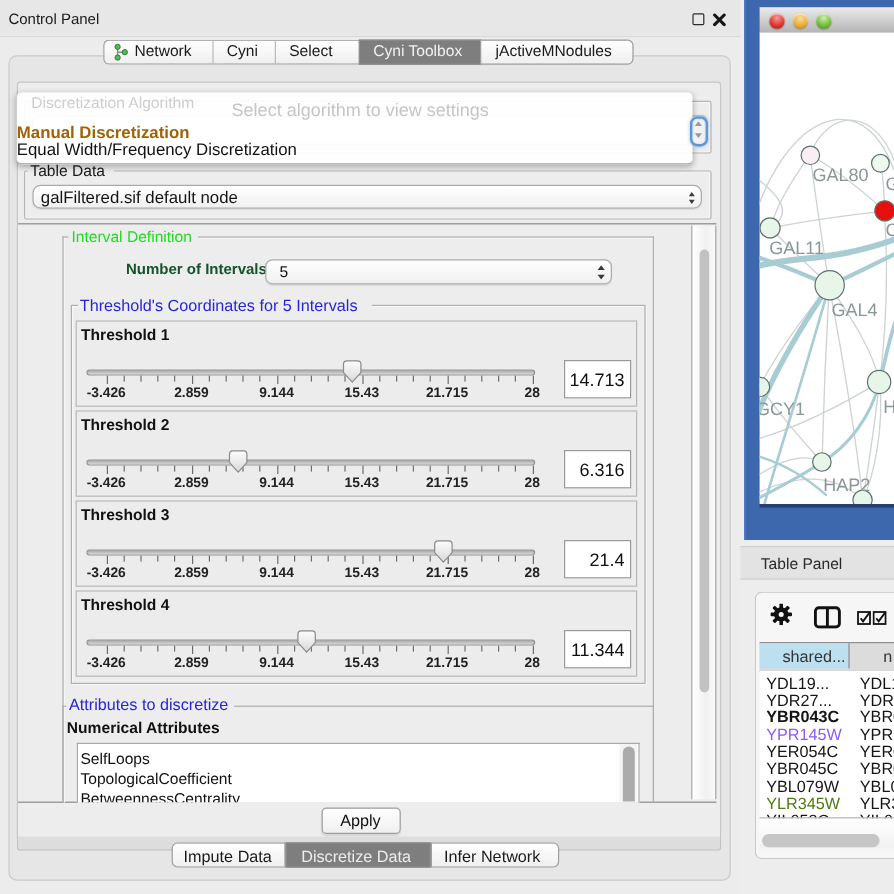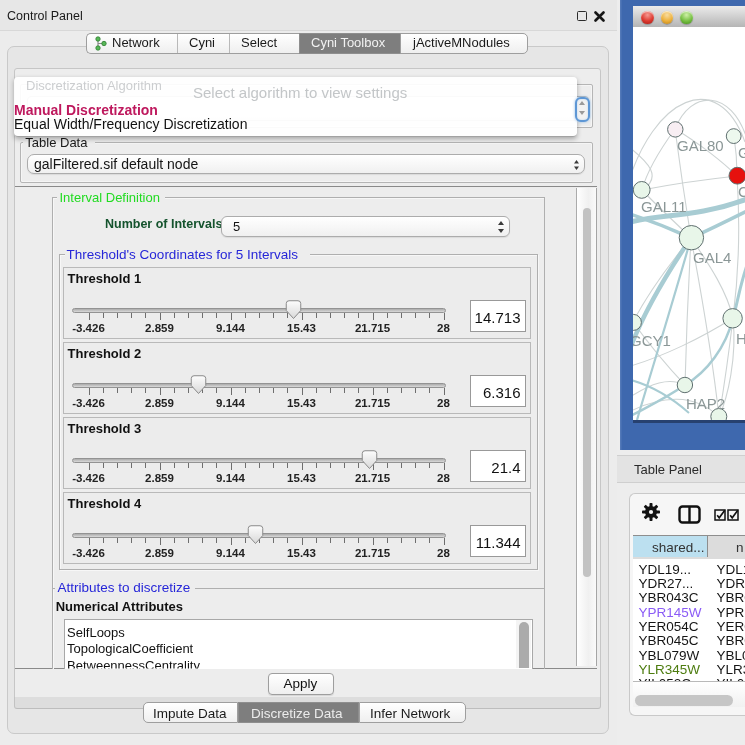--- a/index.html
+++ b/index.html
@@ -259,21 +259,21 @@
 <div class="t" style="left:283.5px;top:675.8px;font-size:13.5px;color:#111;font-weight:normal;">Apply</div>
 <div class="a" style="left:143px;top:702px;height:19px;width:93px;background:linear-gradient(#FFFFFF,#EFEFEF);border:1px solid #9E9E9E;border-radius:5px 0 0 5px;"></div>
 <div class="a" style="left:238px;top:702px;height:19px;width:119px;background:#7E7E7E;border:1px solid #8E8E8E;"></div>
 <div class="a" style="left:359px;top:702px;height:19px;width:105px;background:linear-gradient(#FFFFFF,#EFEFEF);border:1px solid #9E9E9E;border-radius:0 5px 5px 0;"></div>
 <div class="t" style="left:153px;top:706px;font-size:13.5px;color:#1a1a1a;font-weight:normal;">Impute Data</div>
 <div class="t" style="left:251px;top:706px;font-size:13.5px;color:#ECECEC;font-weight:normal;">Discretize Data</div>
 <div class="t" style="left:370px;top:706px;font-size:13.5px;color:#1a1a1a;font-weight:normal;">Infer Network</div>
 <div class="a" style="left:14px;top:77px;width:563px;height:59px;background:rgba(255,255,255,0.93);border-radius:4px;border-bottom:1.5px solid #A2A2A2;box-shadow:0 2px 5px rgba(0,0,0,0.30);"></div>
 <div class="t" style="left:26px;top:77.5px;font-size:13px;color:rgba(105,112,118,0.34);font-weight:normal;text-align:right;">Discretization Algorithm</div>
 <div class="t" style="left:0px;top:83.5px;font-size:15px;color:#C3C6C8;font-weight:normal;left:193px;">Select algorithm to view settings</div>
-<div class="t" style="left:14px;top:101.5px;font-size:14px;color:#be185d;font-weight:bold;">Manual Discretization</div>
+<div class="t" style="left:14px;top:101.5px;font-size:14px;color:#a16207;font-weight:bold;">Manual Discretization</div>
 <div class="t" style="left:14px;top:115.8px;font-size:14px;color:#111;font-weight:normal;">Equal Width/Frequency Discretization</div>
 <div class="a" style="left:575px;top:96.5px;width:11px;height:21px;border:2.5px solid #5E97D5;border-radius:6px;background:#F2F2F2;box-shadow:0 0 3px #8FBAE4, inset 0 0 2px #B7D4EE;"></div>
 <svg class="a" style="left:578px;top:101px;" width="8" height="14" viewBox="0 0 8 14">
     <path d="M4 0 L7 4 H1 Z" fill="#9a9a9a"></path>
     <path d="M4 14 L1 10 H7 Z" fill="#9a9a9a"></path>
   </svg>
 <div class="a" style="left:620px;top:0;width:125px;height:450px;background:#3E68AE;box-shadow:inset 1.5px 0 0 #5379B8;"></div>
 <div class="a" style="left:632.5px;top:6px;width:112.5px;height:21px;background:linear-gradient(#EBEBEB,#B5B5B5);border-bottom:1px solid #8E8E8E;"></div>
 <div class="a" style="left:641.2px;top:11.2px;width:12.6px;height:12.6px;border-radius:50%;background:radial-gradient(circle at 50% 30%, #F59A93, #DD3A30 55%, #A01A12);box-shadow:inset 0 1px 1px rgba(255,255,255,0.7), 0 0.5px 1px rgba(0,0,0,0.4);"></div>
 <div class="a" style="left:660.7px;top:11.2px;width:12.6px;height:12.6px;border-radius:50%;background:radial-gradient(circle at 50% 30%, #F8DCA0, #EDB13C 55%, #BB7E10);box-shadow:inset 0 1px 1px rgba(255,255,255,0.7), 0 0.5px 1px rgba(0,0,0,0.4);"></div>
@@ -367,21 +367,21 @@
   </svg>
 <div class="a" style="left:632.5px;top:535px;width:112.5px;height:23px;background:#DCDCDC;border-top:1px solid #8E8E8E;border-bottom:1px solid #8E8E8E;"></div>
 <div class="a" style="left:632.5px;top:536px;width:74.5px;height:21px;background:#BCE0F0;border-right:1px solid #8E8E8E;"></div>
 <div class="t" style="left:652px;top:539.5px;font-size:13.5px;color:#333;font-weight:normal;">shared...</div>
 <div class="t" style="left:736px;top:539.5px;font-size:13.5px;color:#333;font-weight:normal;">n</div>
 <div class="a" style="left:632.5px;top:559px;width:112.5px;height:122px;background:#FFFFFF;"></div>
 <div class="t" style="left:638.5px;top:561.5px;font-size:13.5px;color:#151515;font-weight:normal;">YDL19...</div>
 <div class="t" style="left:716.5px;top:561.5px;font-size:13.5px;color:#151515;font-weight:normal;">YDL1</div>
 <div class="t" style="left:638.5px;top:575.85px;font-size:13.5px;color:#151515;font-weight:normal;">YDR27...</div>
 <div class="t" style="left:716.5px;top:575.85px;font-size:13.5px;color:#151515;font-weight:normal;">YDR2</div>
-<div class="t" style="left:638.5px;top:590.2px;font-size:13.5px;color:#151515;font-weight:normal;">YBR043C</div>
+<div class="t" style="left:638.5px;top:590.2px;font-size:13.5px;color:#151515;font-weight:bold;">YBR043C</div>
 <div class="t" style="left:716.5px;top:590.2px;font-size:13.5px;color:#151515;font-weight:normal;">YBR0</div>
 <div class="t" style="left:638.5px;top:604.5500000000001px;font-size:13.5px;color:#8b5cf6;font-weight:normal;">YPR145W</div>
 <div class="t" style="left:716.5px;top:604.5500000000001px;font-size:13.5px;color:#151515;font-weight:normal;">YPR1</div>
 <div class="t" style="left:638.5px;top:618.9000000000001px;font-size:13.5px;color:#151515;font-weight:normal;">YER054C</div>
 <div class="t" style="left:716.5px;top:618.9000000000001px;font-size:13.5px;color:#151515;font-weight:normal;">YER0</div>
 <div class="t" style="left:638.5px;top:633.2500000000001px;font-size:13.5px;color:#151515;font-weight:normal;">YBR045C</div>
 <div class="t" style="left:716.5px;top:633.2500000000001px;font-size:13.5px;color:#151515;font-weight:normal;">YBR0</div>
 <div class="t" style="left:638.5px;top:647.6000000000001px;font-size:13.5px;color:#151515;font-weight:normal;">YBL079W</div>
 <div class="t" style="left:716.5px;top:647.6000000000001px;font-size:13.5px;color:#151515;font-weight:normal;">YBL0</div>
 <div class="t" style="left:638.5px;top:661.9500000000002px;font-size:13.5px;color:#4d7c0f;font-weight:normal;">YLR345W</div>

